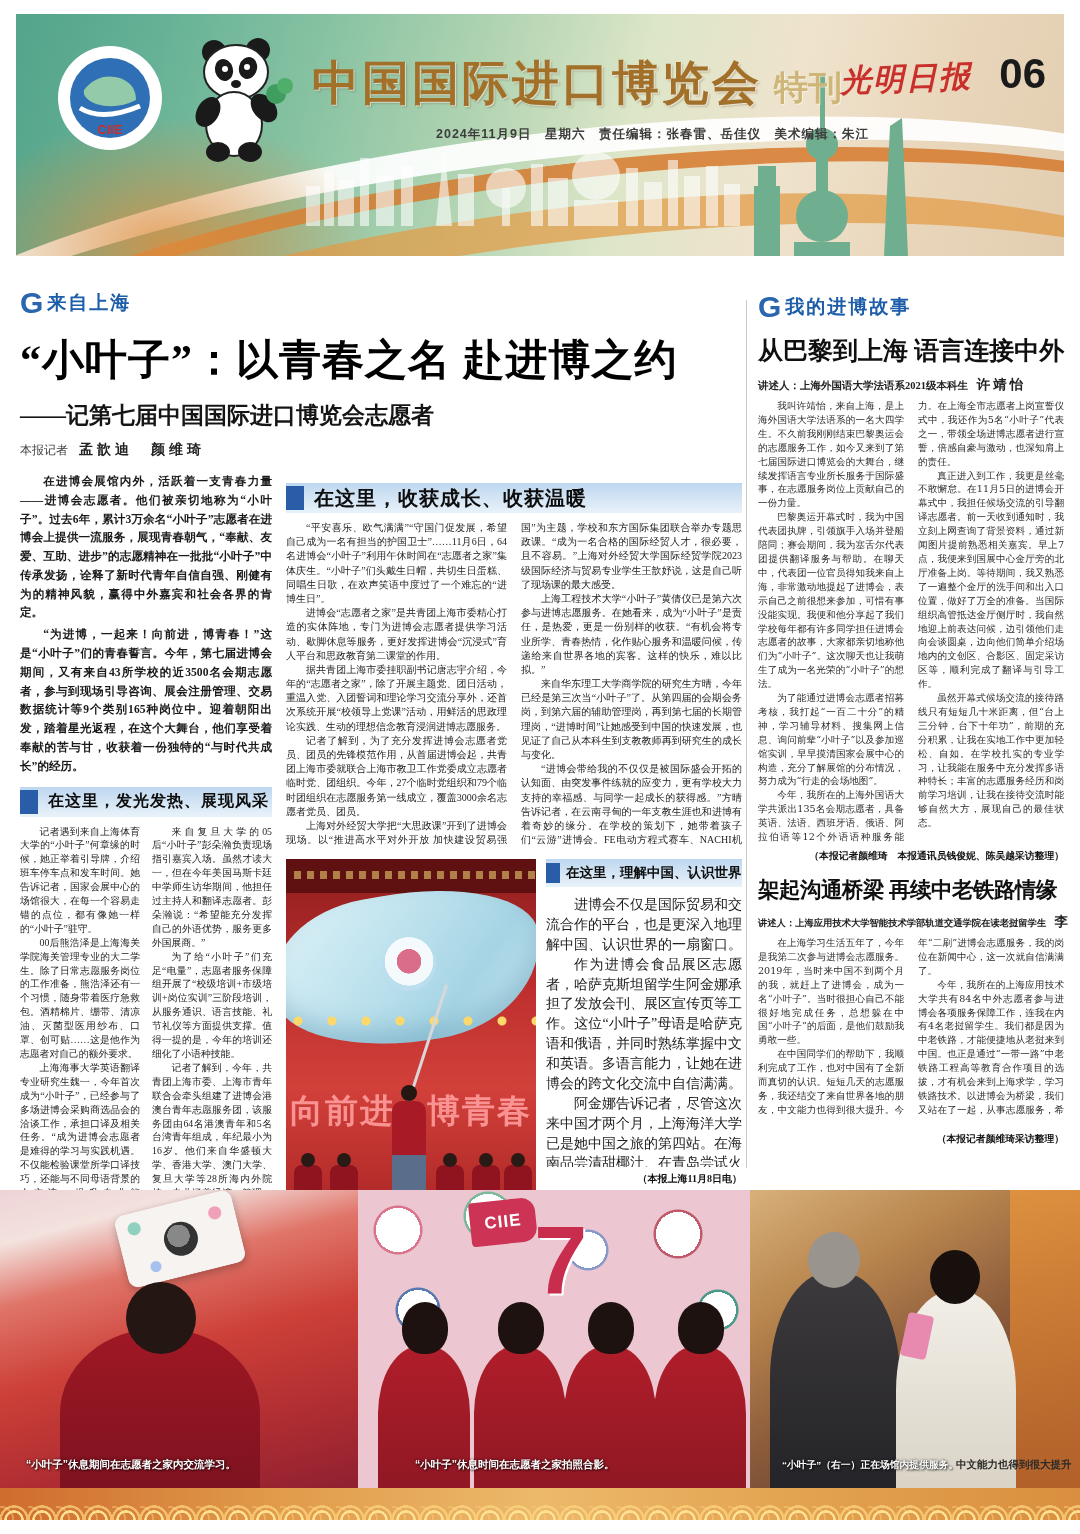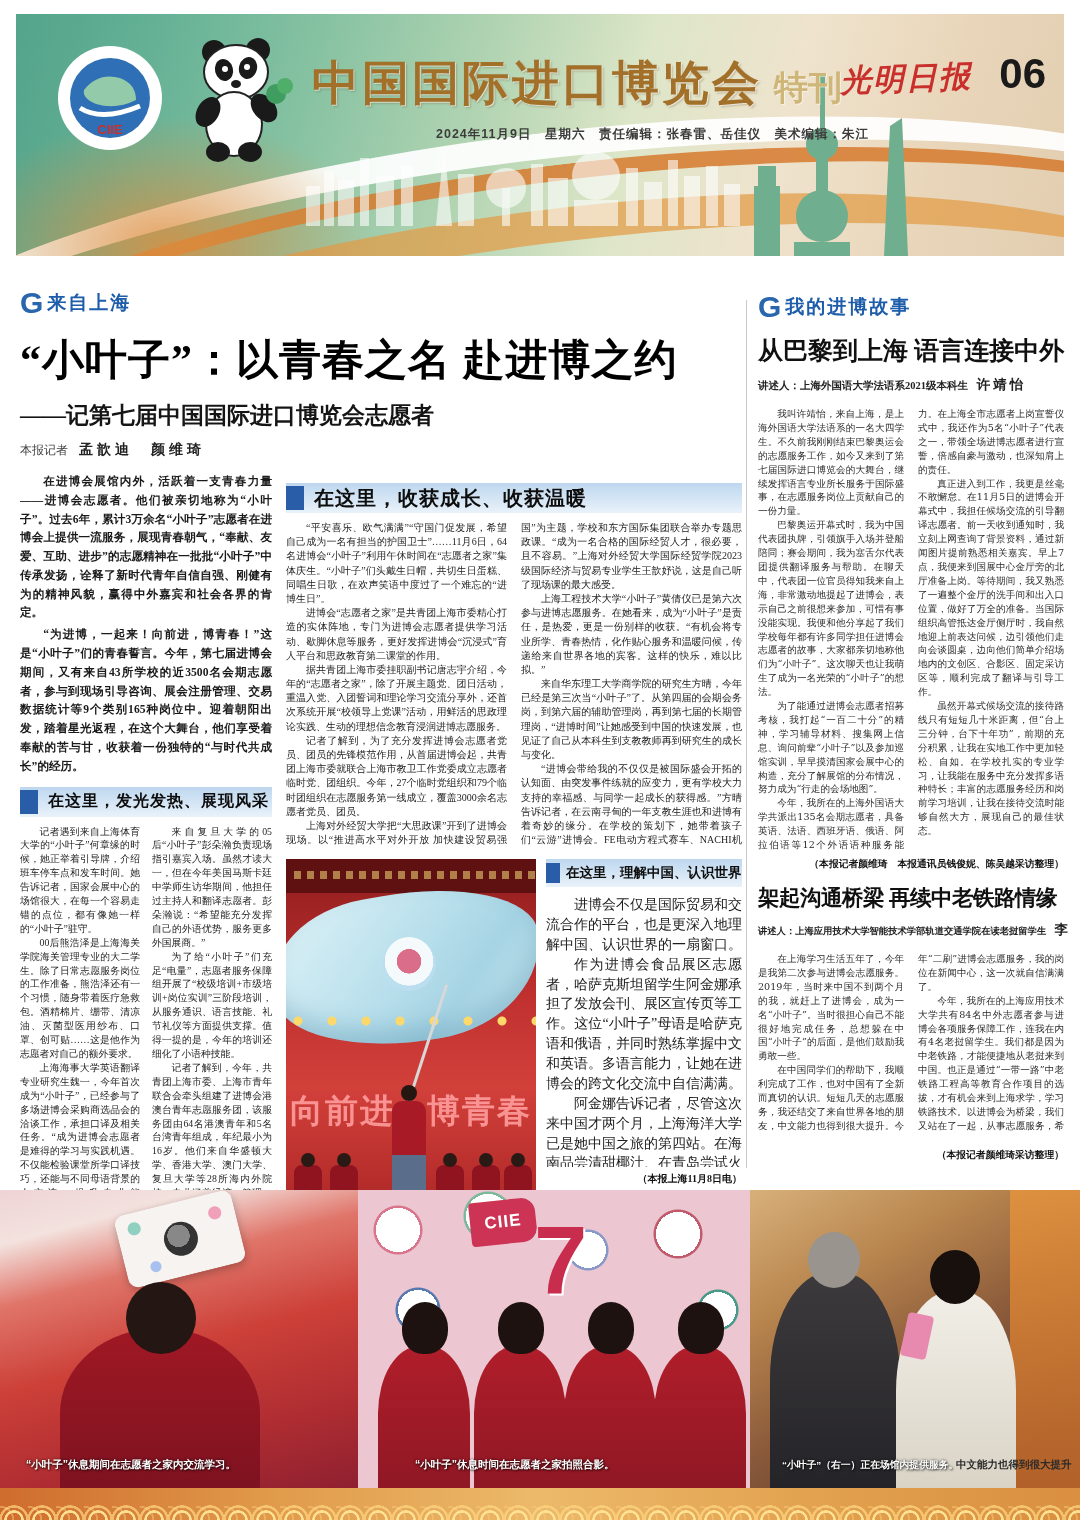--- a/index.html
+++ b/index.html
@@ -98,21 +98,21 @@
   .flagpole { position:absolute; left:136px; bottom:96px; width:3px; height:150px; background:#d8d8d8; transform:rotate(18deg); }
 
   
   .divider { position:absolute; left:746px; top:300px; width:1px; height:868px; background:#c9c9c9; }
   .right-col { position:absolute; left:758px; top:292px; width:306px; }
   .story-h { margin-top:12px; font-size:25px; font-weight:900; color:#101010; white-space:nowrap; }
   .story-h.second { font-size:21.5px; letter-spacing:-.5px; }
   .speaker { margin-top:9px; font-size:10.5px; font-weight:700; color:#222; white-space:nowrap; }
   .speaker .name { font-family:"DejaVu Serif",serif; font-size:13.5px; font-weight:700; margin-left:6px; letter-spacing:3px; }
   .speaker.second { font-size:9.3px; }
-  .story-text { column-count:2; column-gap:14px; margin-top:13px; overflow:hidden; }
+  .story-text { column-count:2; column-gap:14px; margin-top:5px; overflow:hidden; }
   .story-text p { font-size:9.6px; line-height:1.45; text-indent:2em; text-align:justify;
     font-family:"DejaVu Serif",serif; color:#2b2b2b; margin:0; }
   .story1-text { height:446px; }
   .story2-text { height:192px; }
   .attr { text-align:right; font-weight:700; font-size:9.8px; margin-top:5px; color:#111; font-family:"DejaVu Serif",serif; }
 
   
   .collage { position:absolute; left:0; top:1190px; width:1080px; height:298px; overflow:hidden; }
   .photo { position:absolute; top:0; height:298px; overflow:hidden; }
   .photoL { left:0; width:358px;

